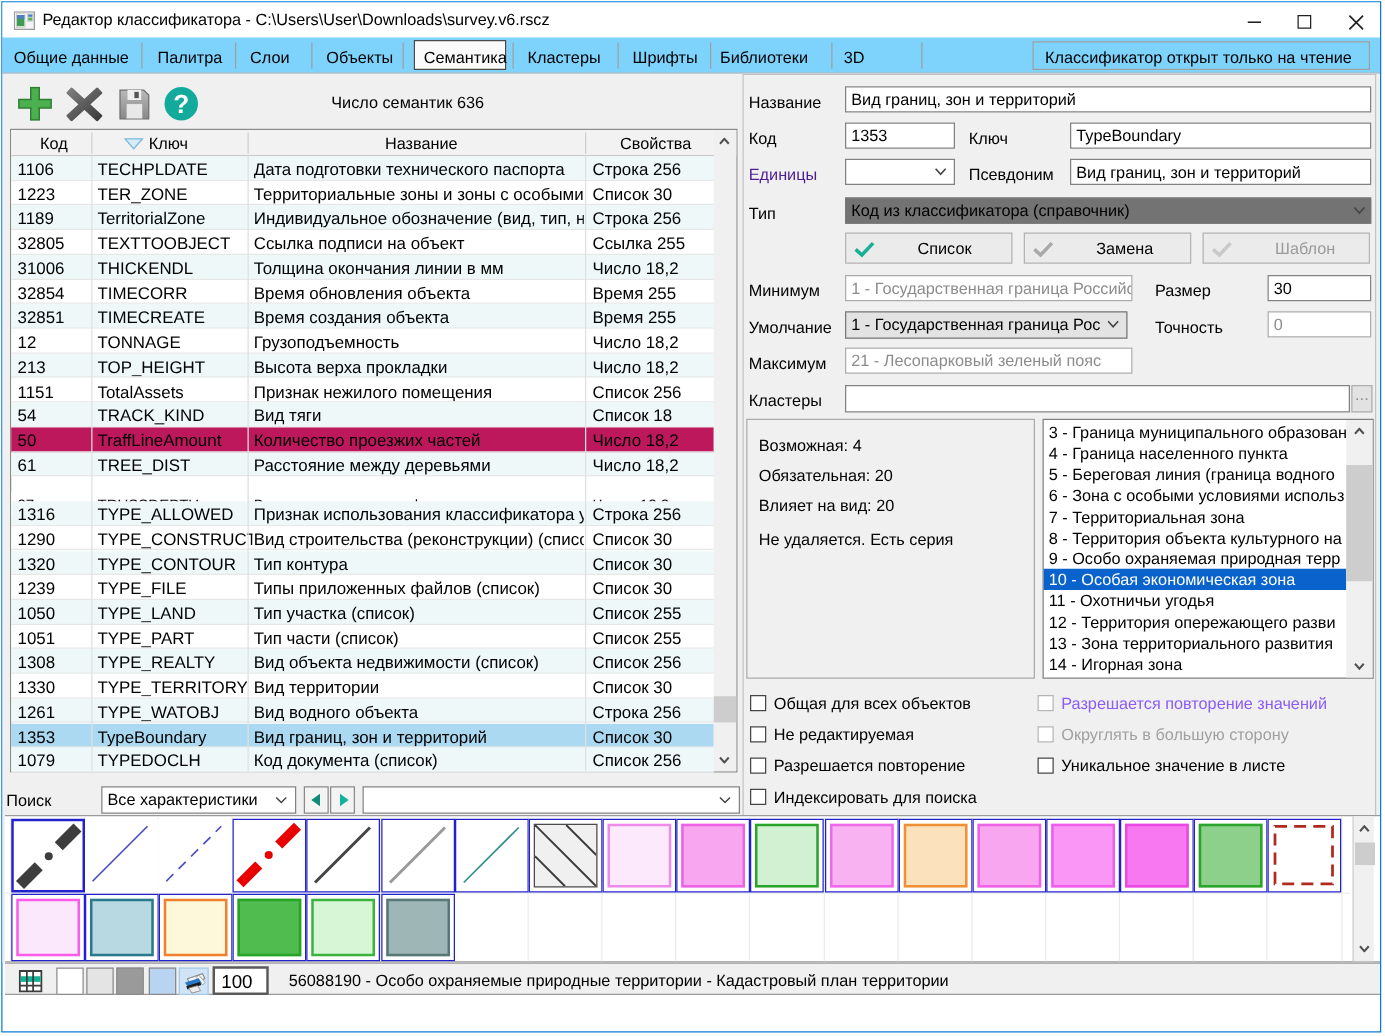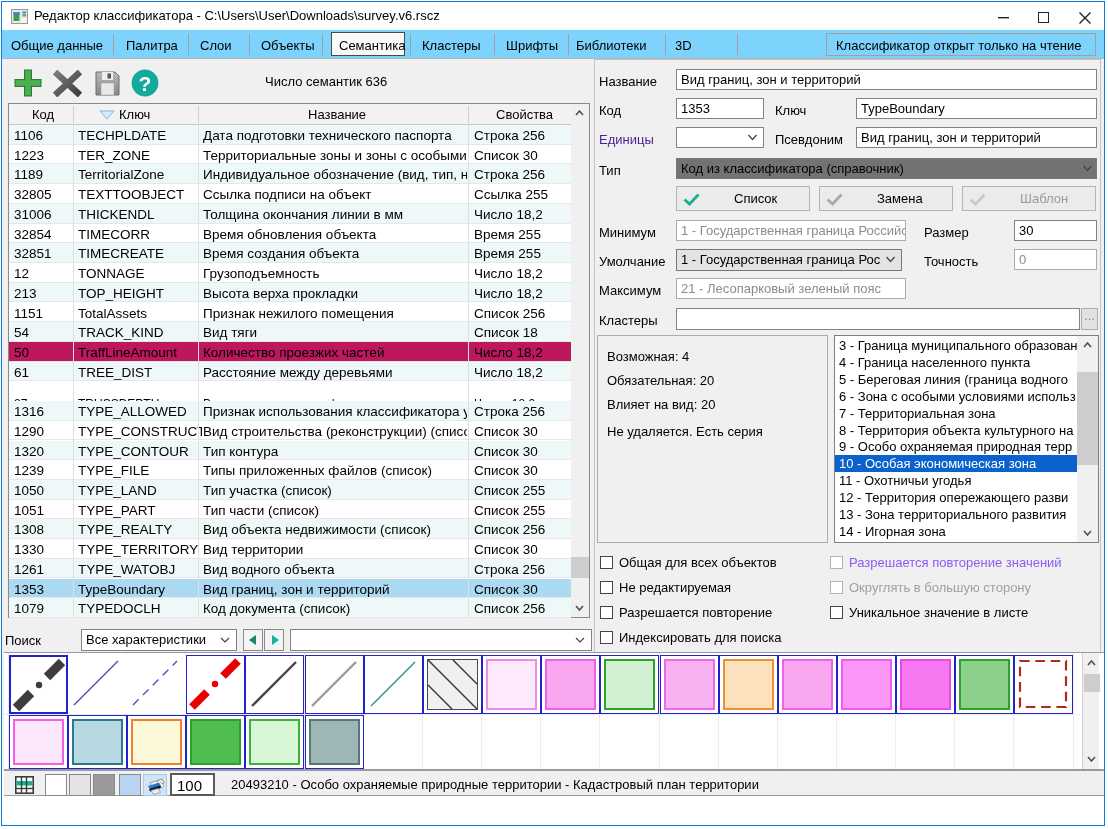--- a/index.html
+++ b/index.html
@@ -516,14 +516,14 @@
 <div class="abs" style="left:139px;top:3px;width:24px;height:22px;background:#cfe4f6;border:1px solid #a8c8e4">
  <svg class="abs" style="left:2px;top:1px" width="20" height="20" viewBox="0 0 20 20">
   <path d="M4,7 L16,3 L18,7 L6,11 Z" fill="#f8f8f8" stroke="#888" stroke-width="0.9"></path>
   <path d="M13,4 L18,10 L16,12 L11,6 Z" fill="#fff" stroke="#999" stroke-width="0.8"></path>
   <path d="M2,10 L13,6.5 L15.5,10.5 L4.5,14 Z" fill="#2878c8"></path>
   <path d="M3,13 L14,9.5 L15,12 L4,15.5 Z" fill="#1a1a1a"></path>
   <path d="M5,14.5 L12,12.5 L14.5,16.5 L7.5,18.5 Z" fill="#ececec" stroke="#888" stroke-width="0.7"></path>
  </svg>
 </div>
 <div class="abs" style="left:166px;top:2px;width:45px;height:23px;background:#fff;border:2px solid #5a5a5a;font-size:15px;padding:2px 0 0 5px">100</div>
-<div class="lbl" style="left:227px;top:6px">20493210 - Особо охраняемые природные территории - Кадастровый план территории</div>
+<div class="lbl" style="left:227px;top:6px">56088190 - Особо охраняемые природные территории - Кадастровый план территории</div>
 </div>
 </div>
 </body></html>

